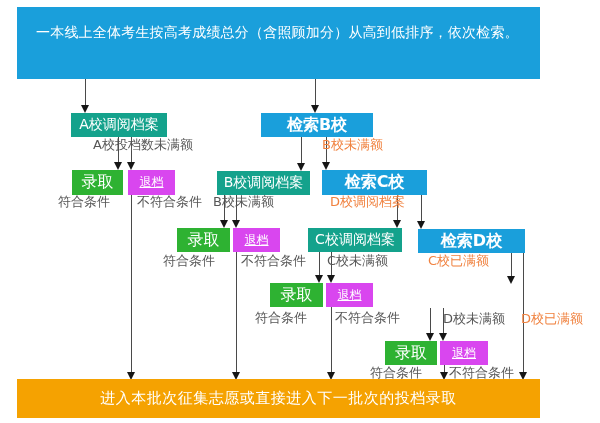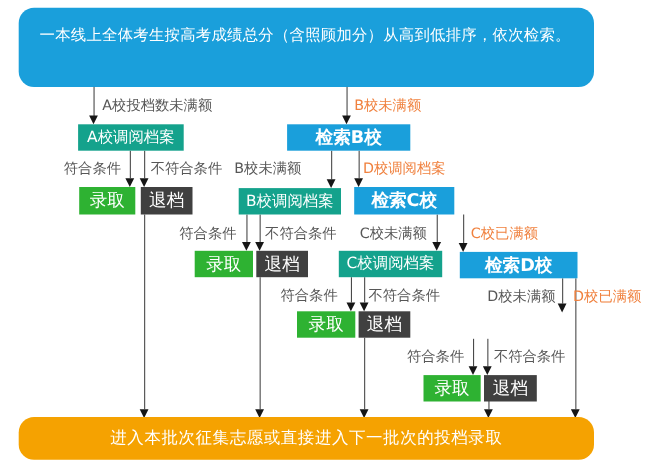--- a/index.html
+++ b/index.html
@@ -1,29 +1,29 @@
 <!DOCTYPE html>
 <html><head>
 <meta charset="utf-8">
 <style>
   html,body{margin:0;padding:0;background:#ffffff;}
   .canvas{position:relative;width:600px;height:423px;background:#ffffff;overflow:hidden;
           font-family:"DejaVu Sans","Liberation Sans",sans-serif;}
-  .banner{position:absolute;color:#ffffff;box-sizing:border-box;border-radius:14px;}
+  .banner{position:absolute;color:#ffffff;box-sizing:border-box;}
   .banner.top{left:17px;top:7px;width:523px;height:72px;background:#1A9FDB;
               padding:15px 18px 0 19px;font-size:14px;line-height:21px;letter-spacing:0.2px;}
   .banner.bottom{left:17px;top:379px;width:523px;height:39px;background:#F5A201;
                  font-size:15px;line-height:39px;text-align:center;letter-spacing:0.5px;}
   .node{position:absolute;color:#ffffff;display:flex;align-items:center;justify-content:center;
         white-space:nowrap;box-sizing:border-box;}
   .node.teal{background:#14A28C;font-size:14px;}
   .node.blue{background:#1A9FDB;font-size:16px;font-weight:bold;}
   .node.green{background:#2EB232;font-size:16px;}
-  .node.red{background:#404040;font-size:16px;}
-  .elabel{position:absolute;font-size:13px;line-height:15px;white-space:nowrap;color:#575757;}
+  .node.red{background:#d946ef;font-size:12px;text-decoration:underline;}
+  .elabel{position:absolute;font-size:13px;line-height:15px;white-space:nowrap;color:#575757;margin-top:48px;}
   .elabel.orange{color:#F0813E;}
   .vline{position:absolute;width:1px;background:#4a4a4a;}
   .arr{position:absolute;width:0;height:0;border-left:4px solid transparent;
        border-right:4px solid transparent;border-top:8px solid #161616;}
   b{font-weight:bold;}
 </style>
 </head>
 <body>
 
 <div class="canvas">
@@ -89,21 +89,21 @@
   <span class="elabel" style="left:443px;top:263px">D校未满额</span>
   <span class="elabel orange" style="left:521px;top:263px">D校已满额</span>
   <span class="elabel" style="left:370px;top:317px">符合条件</span>
   <span class="elabel" style="left:449px;top:317px">不符合条件</span>
 
   <div class="node teal" style="left:71px;top:113px;width:96px;height:24px">A校调阅档案</div>
   <div class="node blue" style="left:261px;top:113px;width:112px;height:24px">检索B校</div>
   <div class="node green" style="left:72px;top:170px;width:51px;height:25px">录取</div>
   <div class="node red" style="left:128px;top:170px;width:47px;height:25px">退档</div>
   <div class="node teal" style="left:217px;top:171px;width:93px;height:24px">B校调阅档案</div>
-  <div class="node blue" style="left:322px;top:170px;width:91px;height:25px">检索C校</div>
+  <div class="node blue" style="left:322px;top:170px;width:105px;height:25px">检索C校</div>
   <div class="node green" style="left:177px;top:228px;width:53px;height:24px">录取</div>
   <div class="node red" style="left:233px;top:228px;width:47px;height:24px">退档</div>
   <div class="node teal" style="left:308px;top:228px;width:94px;height:24px">C校调阅档案</div>
   <div class="node blue" style="left:418px;top:229px;width:107px;height:24px">检索D校</div>
   <div class="node green" style="left:270px;top:283px;width:53px;height:24px">录取</div>
   <div class="node red" style="left:326px;top:283px;width:47px;height:24px">退档</div>
   <div class="node green" style="left:385px;top:341px;width:52px;height:24px">录取</div>
   <div class="node red" style="left:440px;top:341px;width:48px;height:24px">退档</div>
 
   <div class="banner bottom">进入本批次征集志愿或直接进入下一批次的投档录取</div>

